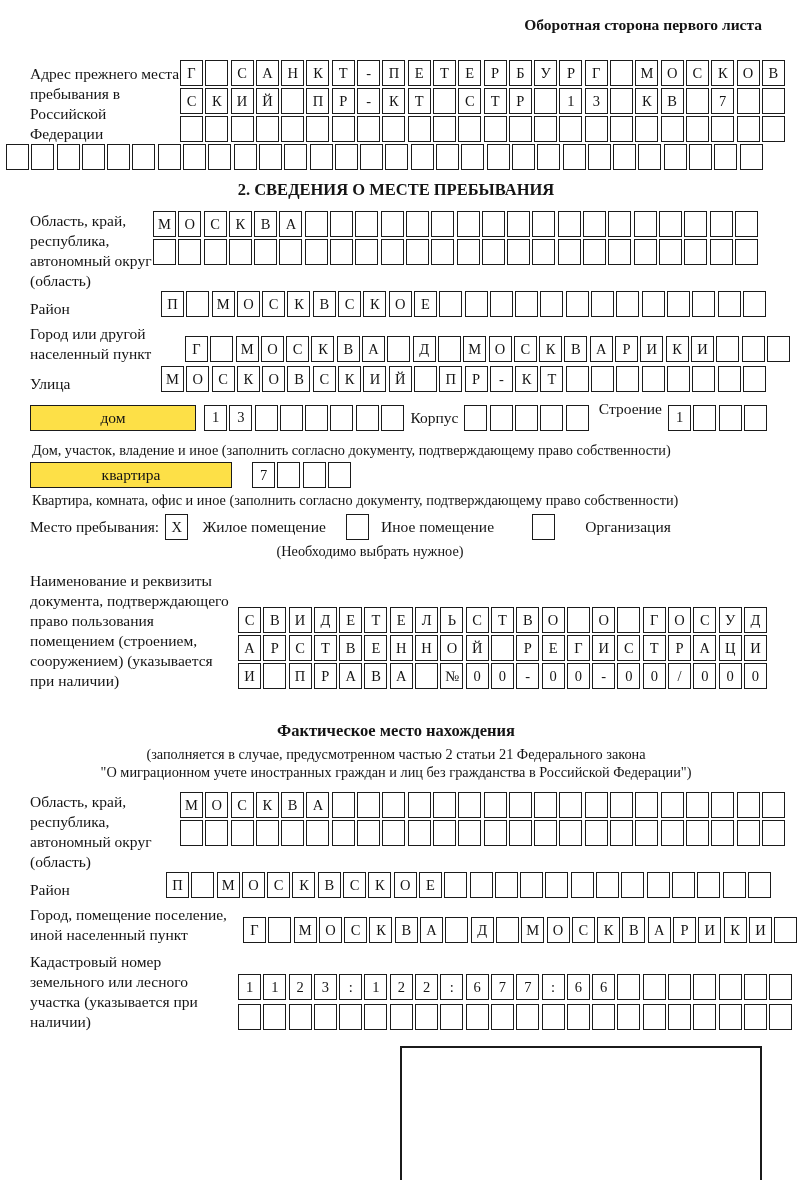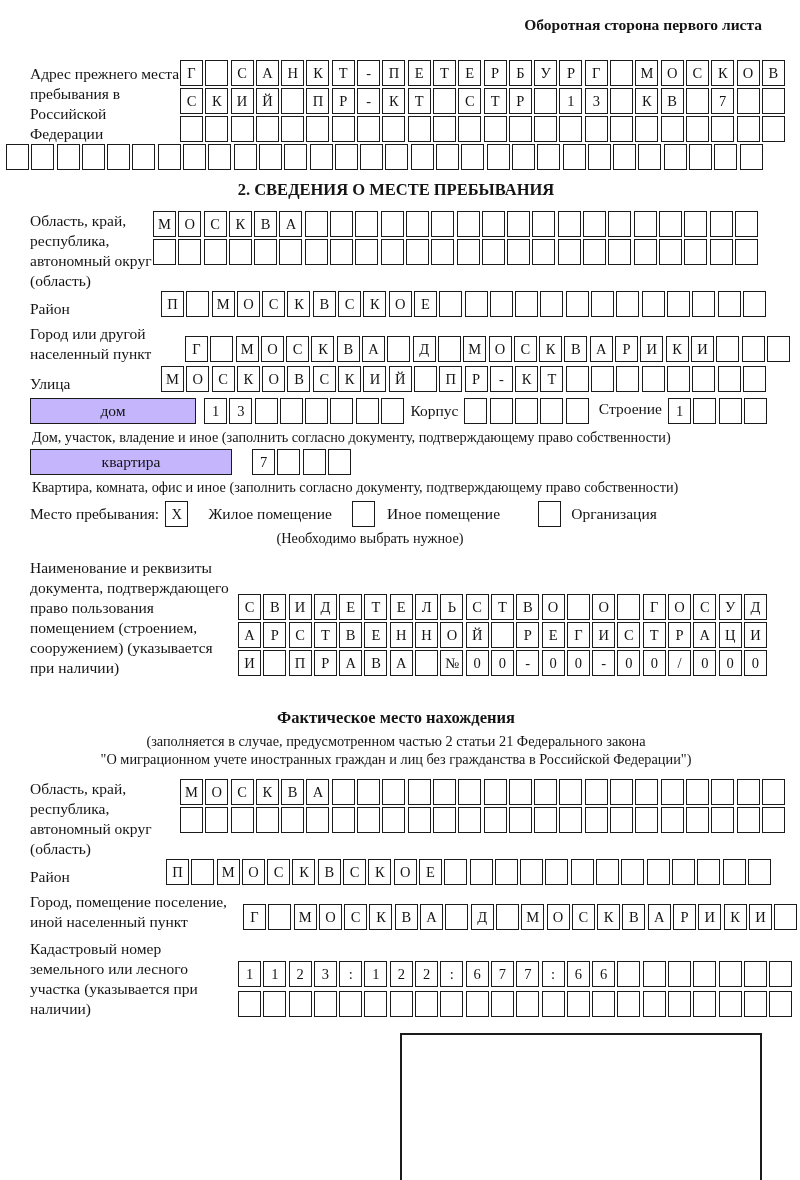--- a/index.html
+++ b/index.html
@@ -15,21 +15,21 @@
   .cellcol{display:flex;flex-direction:column;}
   .cellrow{display:flex;margin-bottom:2px;}
   .cell{
     box-sizing:border-box;width:23px;height:26px;flex-shrink:0;
     border:1.6px solid #1b1b1b;margin-right:2.3px;background:#fff;
     display:flex;align-items:center;justify-content:center;
     font-size:14.5px;line-height:1;
   }
   .widebox{
     box-sizing:border-box;border:1.6px solid #1b1b1b;height:26px;flex-shrink:0;
-    display:flex;align-items:center;justify-content:center;font-size:15.5px;background:#c4b5fd;
+    display:flex;align-items:center;justify-content:center;font-size:15.5px;background:#fde047;
   }
   .inline-lb{font-size:15.5px;line-height:26px;white-space:nowrap;}
   .caption{font-size:14.3px;line-height:18px;}
   .center{text-align:center;}
   .bold{font-weight:bold;}
   .sec-title{font-size:16.5px;margin:10px 0 8px 0;}
   .mb2{margin-bottom:2px;gap:8px;}
   .stamp-box{
     box-sizing:border-box;border:2px solid #1b1b1b;background:#fff;
     width:362px;height:178px;margin-left:370px;margin-top:14px;
@@ -322,21 +322,21 @@
         <span class="cell"></span>
       </span>
     <span class="inline-lb" style="margin:0 6px 0 4px;">Корпус</span>
     <span class="cellrow" style="margin-bottom:0;">
         <span class="cell"></span>
         <span class="cell"></span>
         <span class="cell"></span>
         <span class="cell"></span>
         <span class="cell"></span>
       </span>
-    <span class="inline-lb" style="margin:0 6px 4px 8px;">Строение</span>
+    <span class="inline-lb" style="margin:0 6px 17px 8px;">Строение</span>
     <span class="cellrow" style="margin-bottom:0;">
         <span class="cell">1</span>
         <span class="cell"></span>
         <span class="cell"></span>
         <span class="cell"></span>
       </span>
   </div>
   <div class="caption" style="margin:2px 0 3px 2px;">Дом, участок, владение и иное (заполнить согласно документу, подтверждающему право собственности)</div>
 
   <div class="cellrow" style="align-items:center;">
@@ -346,25 +346,25 @@
         <span class="cell"></span>
         <span class="cell"></span>
         <span class="cell"></span>
       </span>
   </div>
   <div class="caption" style="margin:3px 0 5px 2px;">Квартира, комната, офис и иное (заполнить согласно документу, подтверждающему право собственности)</div>
 
   <div class="cellrow" style="align-items:center;">
     <span class="inline-lb">Место пребывания:</span>
     <span class="cell" style="margin-left:6px;">X</span>
-    <span class="inline-lb" style="margin-left:18px;">Жилое помещение</span>
+    <span class="inline-lb" style="margin-left:12px;">Жилое помещение</span>
     <span class="cell" style="margin-left:20px;"></span>
     <span class="inline-lb" style="margin-left:10px;">Иное помещение</span>
     <span class="cell" style="margin-left:38px;"></span>
-    <span class="inline-lb" style="margin-left:8px;">Организация</span>
+    <span class="inline-lb" style="margin-left:28px;">Организация</span>
   </div>
   <div class="caption" style="text-align:center;width:440px;margin:1px 0 8px 120px;">(Необходимо выбрать нужное)</div>
 
   <div class="field">
     <div class="flabel" style="width:208px;">Наименование и реквизиты документа, подтверждающего право пользования помещением (строением, сооружением) (указывается при наличии)</div>
     <div class="cellcol">
       <div class="cellrow">
           <span class="cell">С</span>
           <span class="cell">В</span>
           <span class="cell">И</span>

